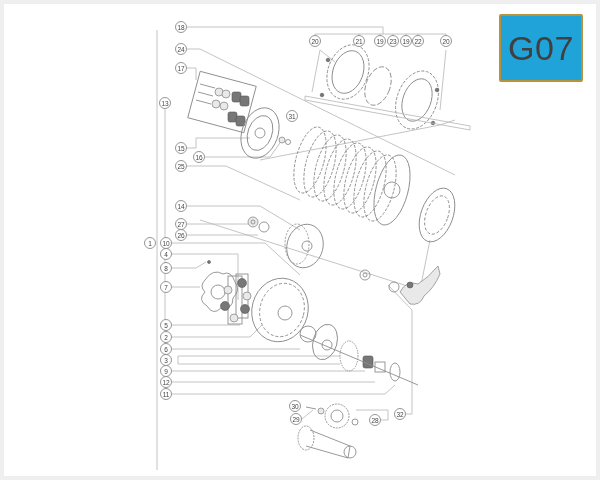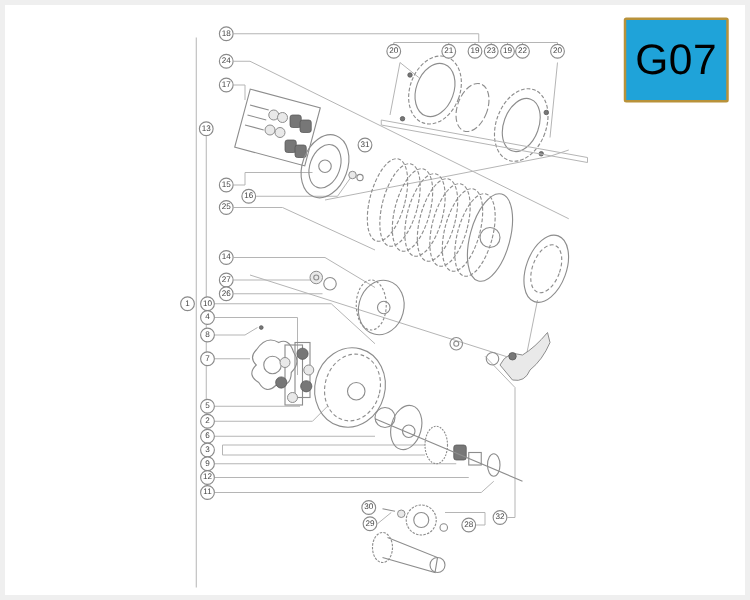--- a/index.html
+++ b/index.html
@@ -1,18 +1,18 @@
 <!DOCTYPE html>
 <html><head>
 <meta charset="utf-8">
 <style>
   html, body { margin:0; padding:0; }
   body { width:600px; height:480px; background:#efefef; font-family:"Liberation Sans", sans-serif; overflow:hidden; }
   .card { position:absolute; left:4px; top:4px; width:592px; height:472px; background:#ffffff; }
-  .badge { position:absolute; left:499px; top:14px; width:84px; height:68px; background:#1fa3d9; border:2px solid #b8923a; box-sizing:border-box; border-radius:2px; color:#000000; display:flex; align-items:center; justify-content:center; font-size:34px; letter-spacing:0.5px; }
+  .badge { position:absolute; left:499px; top:14px; width:84px; height:68px; background:#1fa3d9; border:2px solid #b8923a; box-sizing:border-box; border-radius:2px; color:#404040; display:flex; align-items:center; justify-content:center; font-size:34px; letter-spacing:0.5px; }
   svg { position:absolute; left:0; top:0; }
   .callout circle { fill:#fff; stroke:#8a8a8a; stroke-width:0.9; }
   .callout text { font-size:6.5px; fill:#444; text-anchor:middle; dominant-baseline:central; font-family:"Liberation Sans", sans-serif; }
   .leader { stroke:#b5b5b5; stroke-width:0.8; fill:none; }
   .part { fill:none; stroke:#8d8d8d; stroke-width:0.9; }
   .part-fill { fill:#e9e9e9; stroke:#8d8d8d; stroke-width:0.8; }
   .dark { fill:#777; stroke:#555; stroke-width:0.6; }
 </style>
 </head>
 <body>

